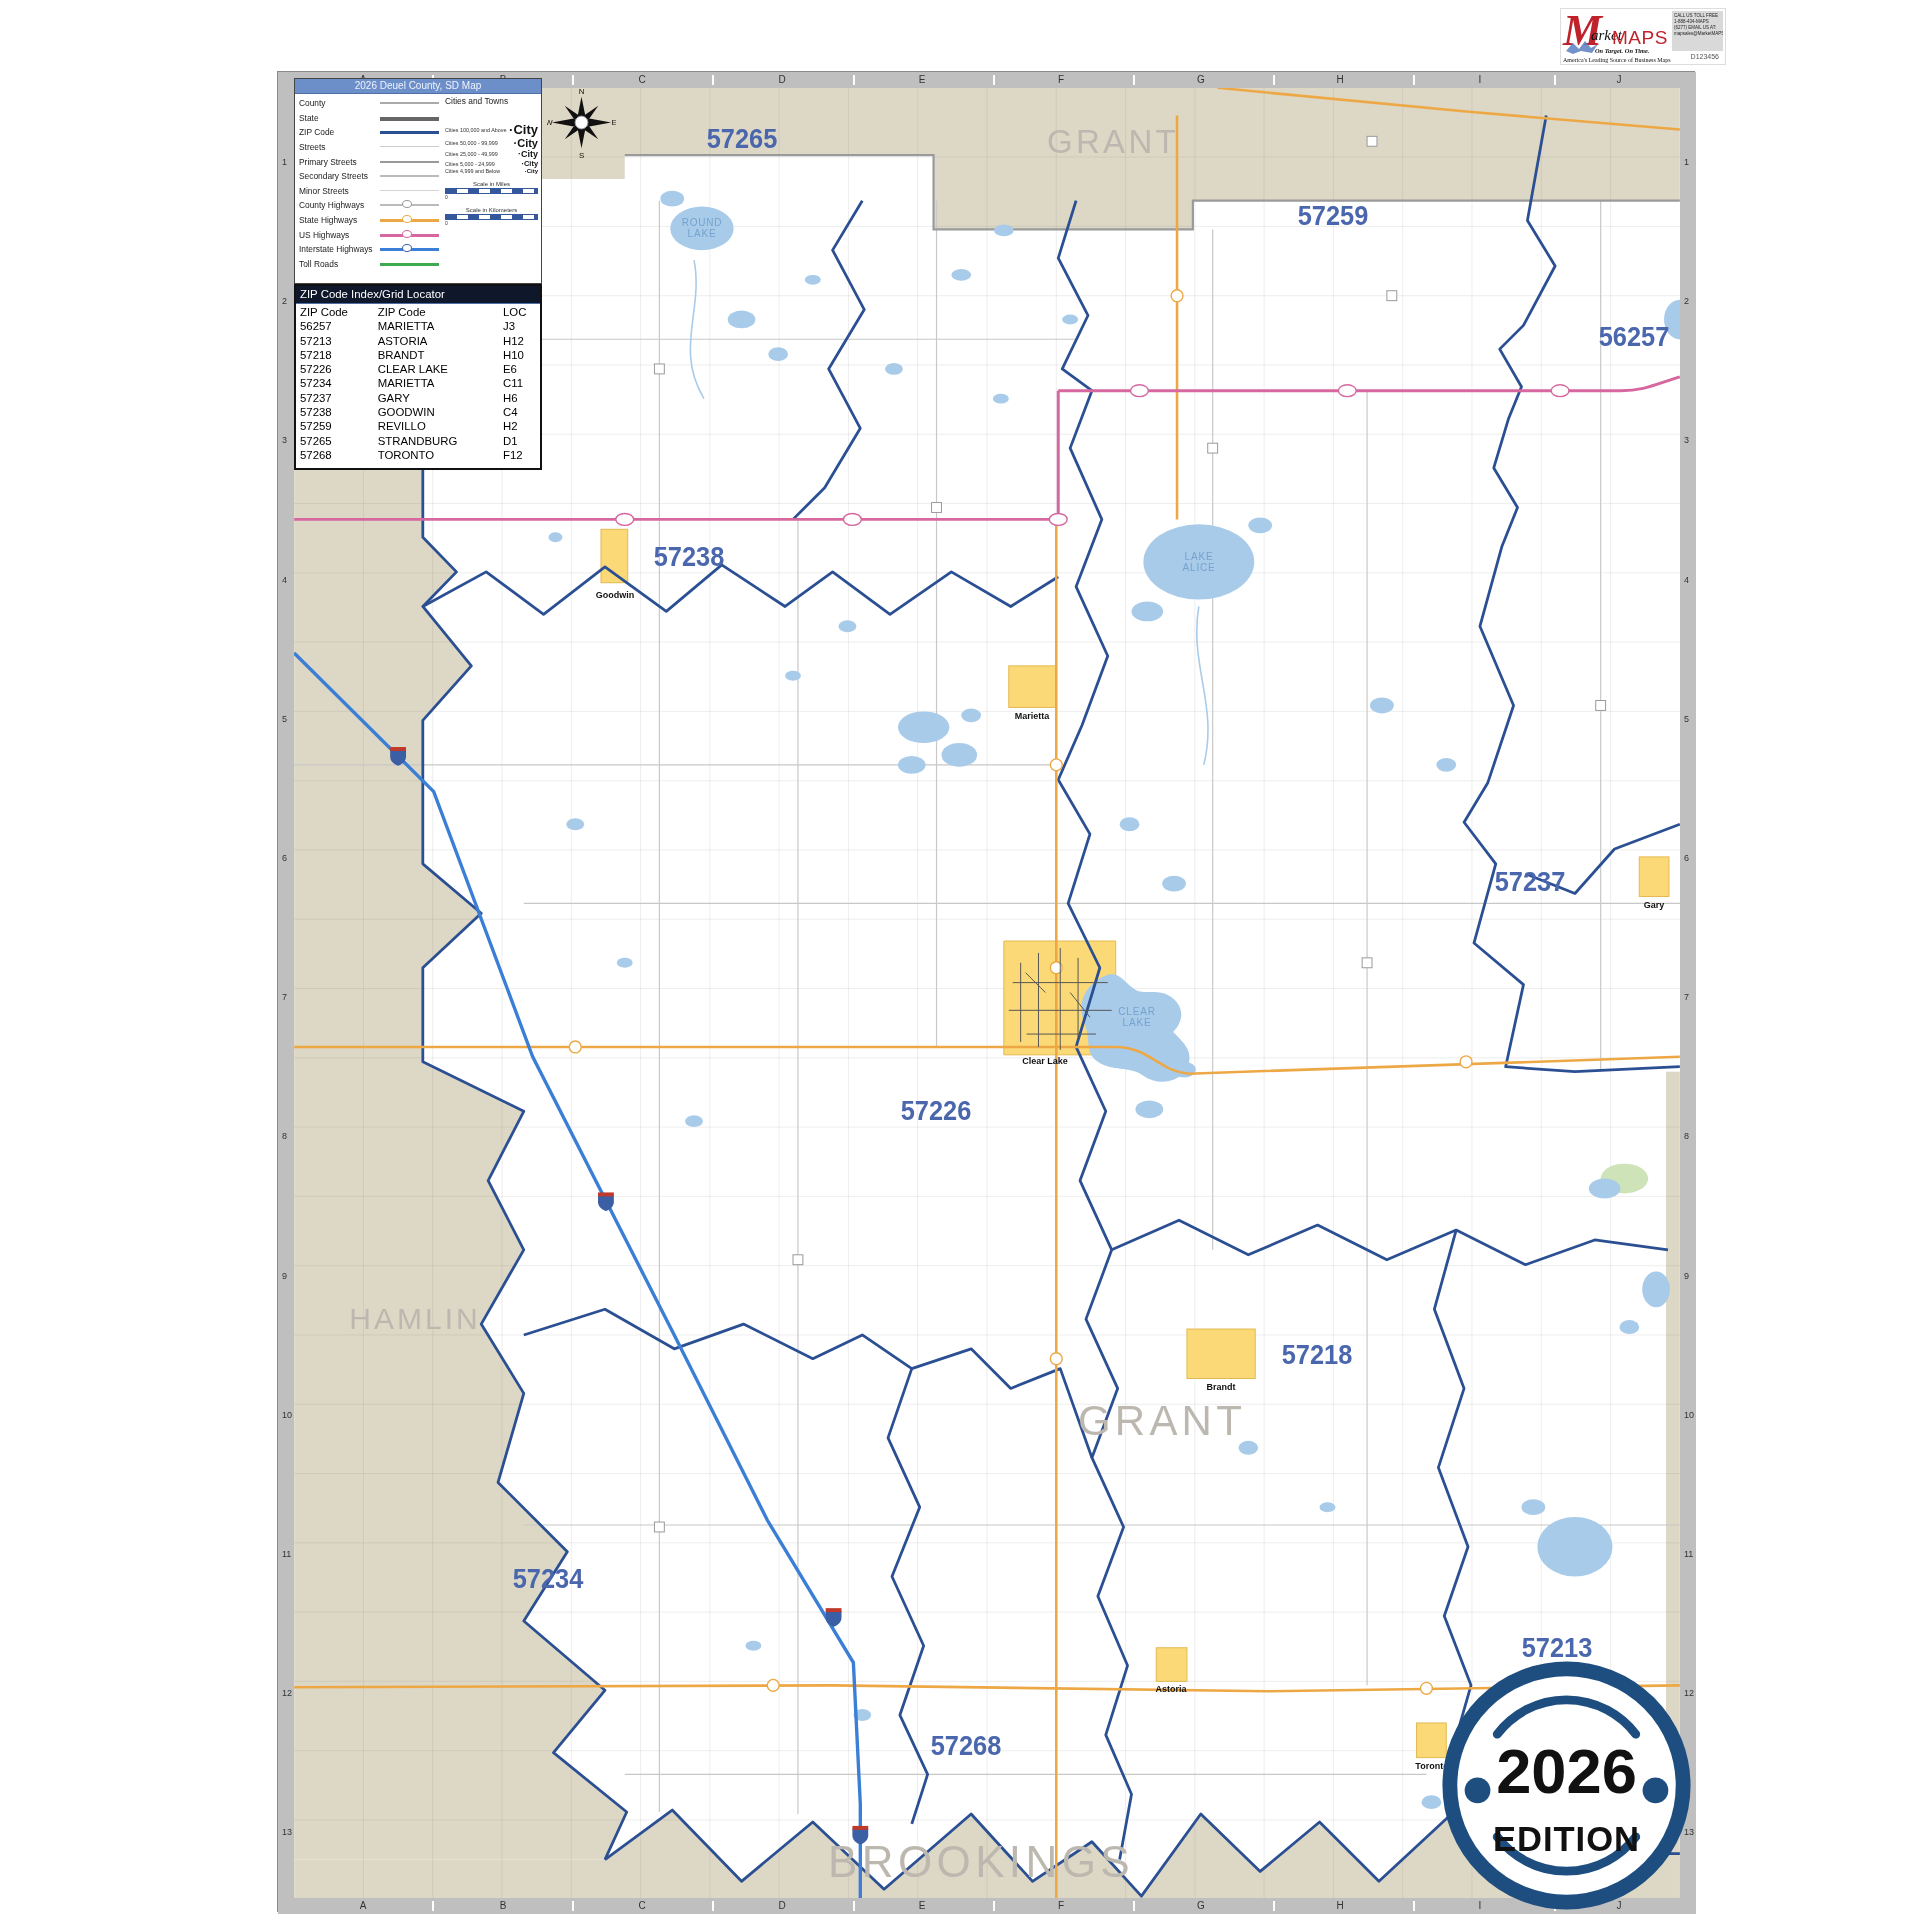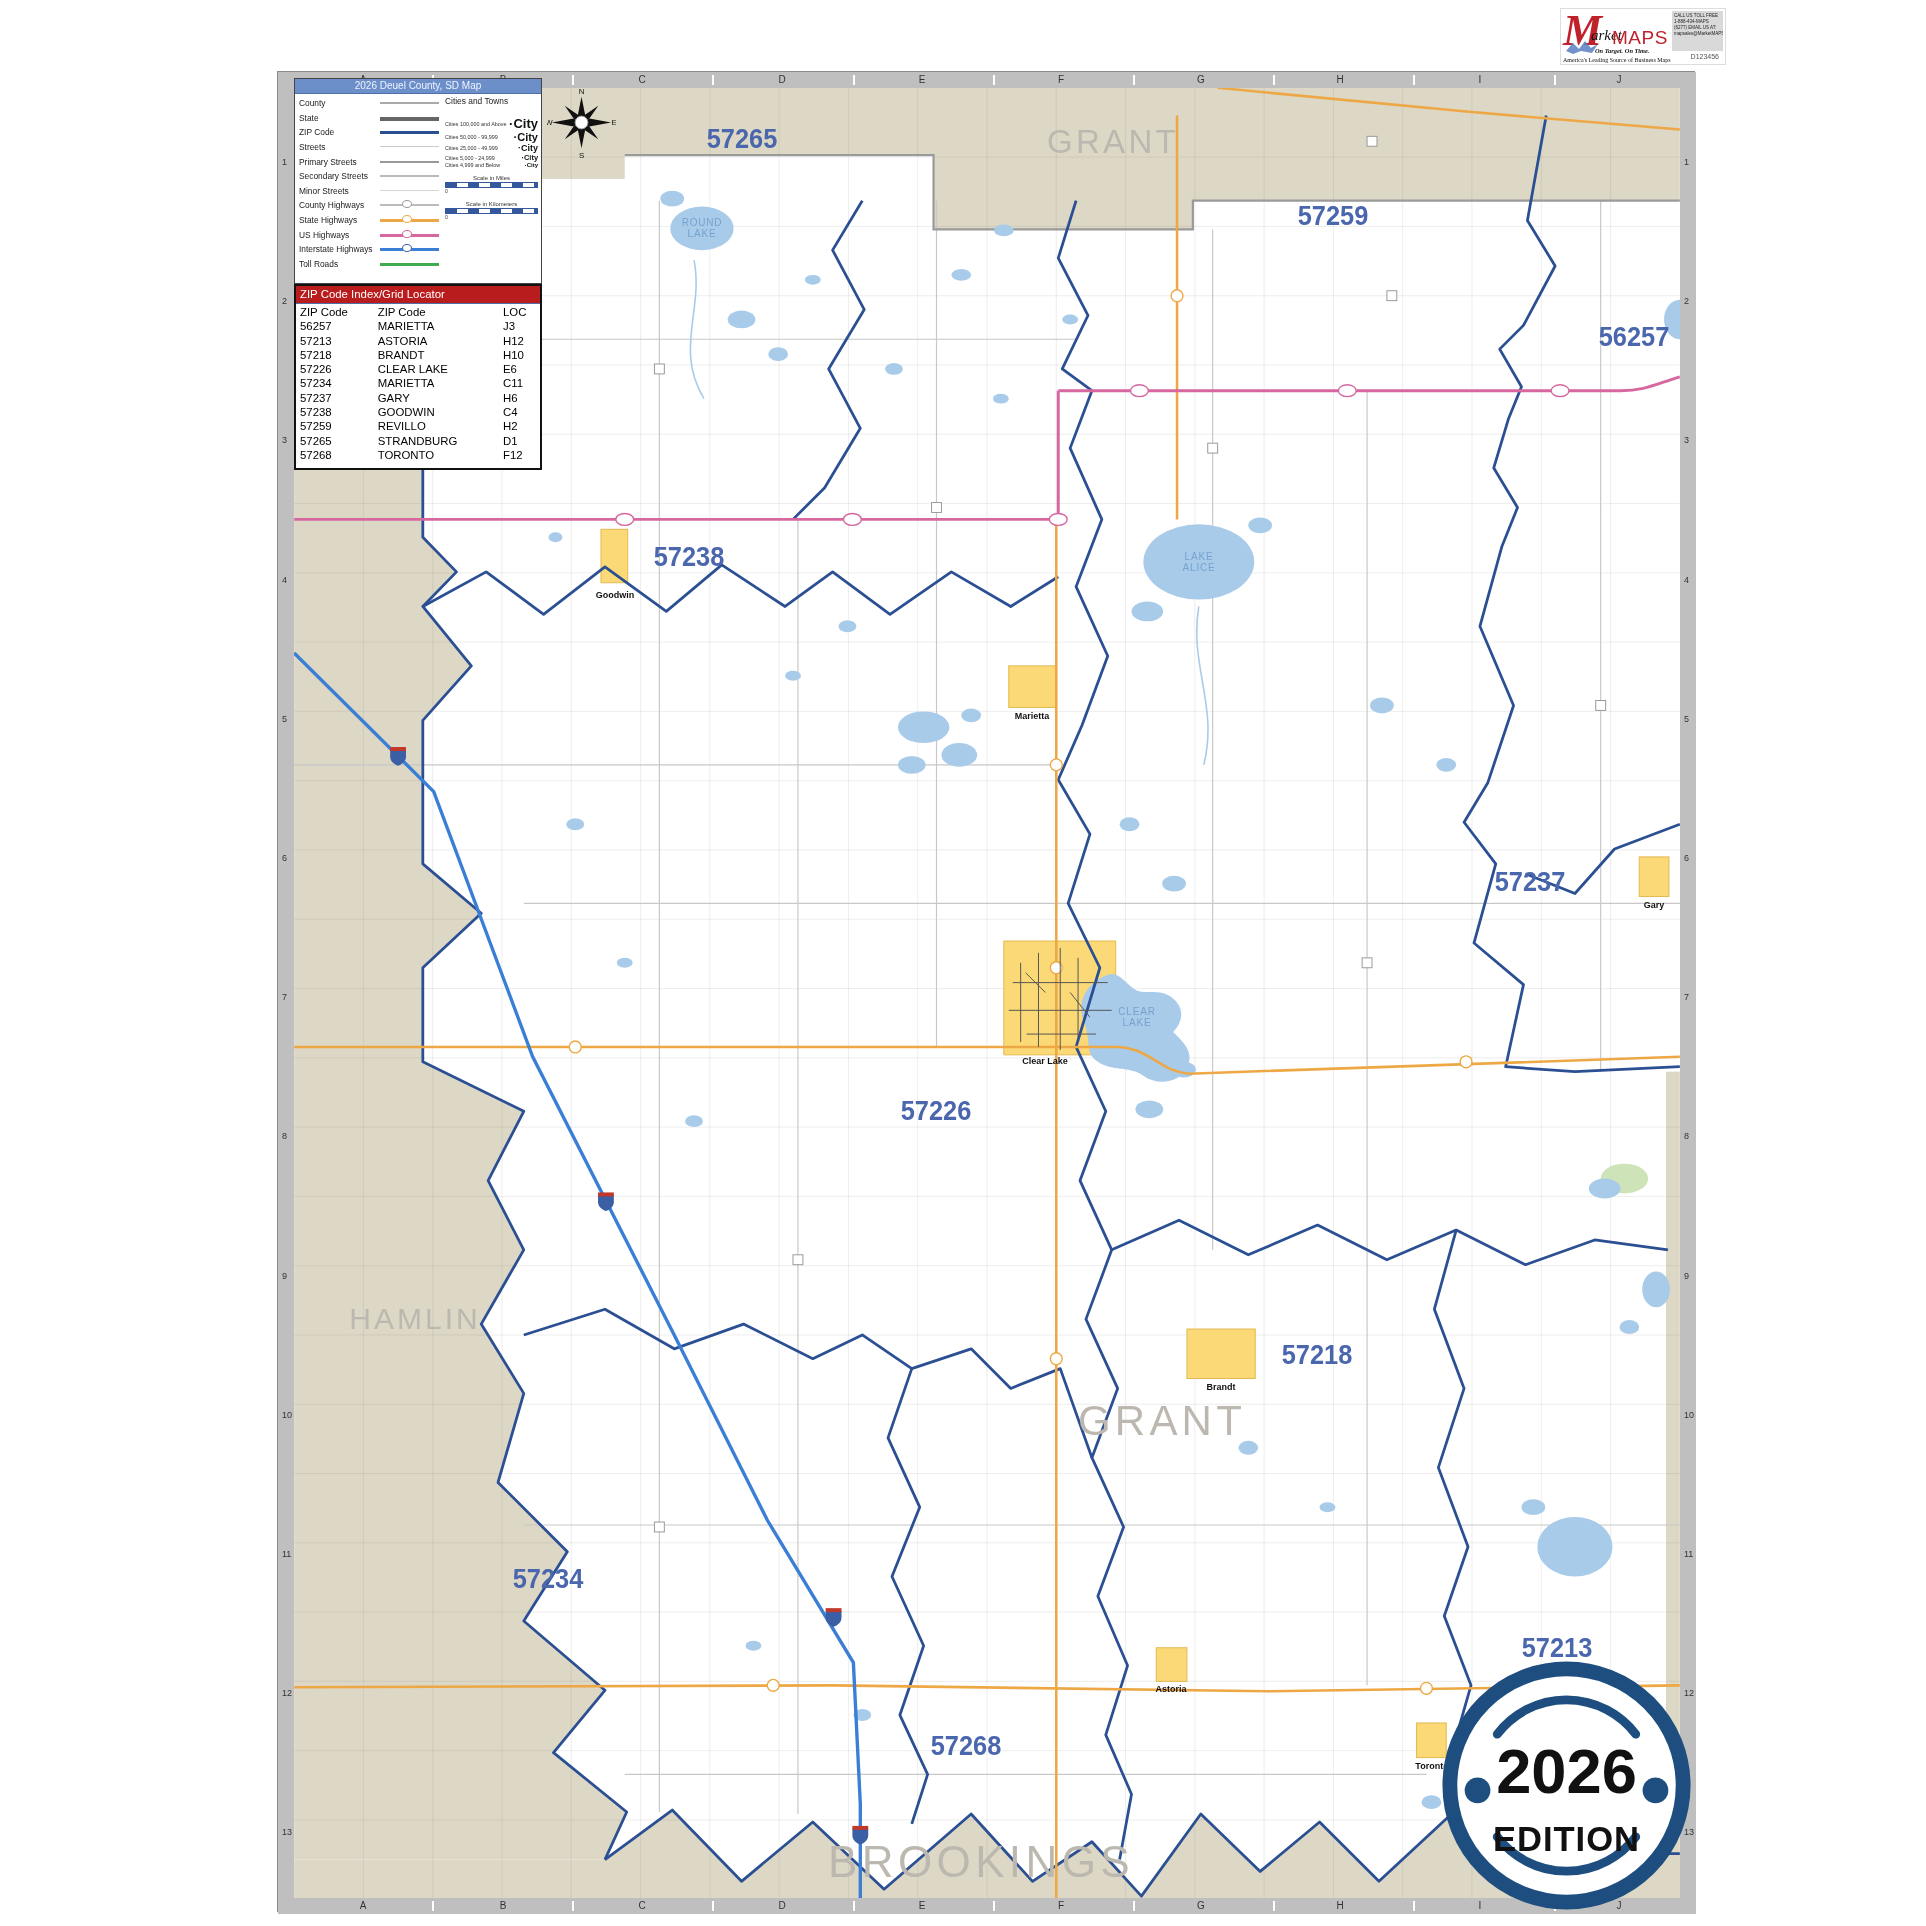--- a/index.html
+++ b/index.html
@@ -56,33 +56,33 @@
     line-height:14px;border-bottom:1px solid #4f6fa8;}
   #legend-cols{position:relative;height:188px;}
   #legend-left{position:absolute;left:4px;top:2px;width:145px;}
   .lg-row{display:flex;align-items:center;height:14.6px;}
   .lg-label{font-size:8.4px;color:#222;width:81px;white-space:nowrap;}
   .lg-sample{position:relative;width:59px;height:10px;}
   .lg-line{position:absolute;left:0;right:0;top:4px;}
   .mk{position:absolute;top:0px;left:22px;width:10px;height:8px;background:#fff;border-radius:50%;
     box-sizing:border-box;z-index:2;}
   #legend-right{position:absolute;left:150px;top:2px;width:93px;}
-  #cities-header{font-size:8.4px;color:#222;margin-bottom:10px;}
+  #cities-header{font-size:8.4px;color:#222;margin-bottom:16px;}
   .cc-row{display:flex;align-items:center;justify-content:space-between;}
   .cc-label{font-size:5.4px;color:#333;}
   .cc-sample{color:#111;font-weight:bold;white-space:nowrap;}
   .scale-block{margin-top:7px;}
   .scale-label{font-size:6px;color:#333;text-align:center;}
   .scale-bar{height:4px;background:repeating-linear-gradient(90deg,#35589c 0 11px,#fff 11px 22px);
     border:1px solid #35589c;margin-top:1px;}
   .scale-zero{font-size:5px;color:#333;}
   
   #zipindex{position:absolute;left:16px;top:212px;width:248px;height:186px;background:#fff;
     border:2px solid #111;box-sizing:border-box;z-index:8;}
-  #zipindex-title{background:#b91c1c;color:#fff;font-size:11.4px;height:17px;line-height:17px;
+  #zipindex-title{background:#0f172a;color:#fff;font-size:11.4px;height:17px;line-height:17px;
     padding-left:4px;border-bottom:1px solid #4f6fa8;}
   #zipindex-table{width:100%;border-collapse:collapse;margin-top:1px;}
   #zipindex-table td,#zipindex-table th{font-size:11.4px;font-weight:normal;color:#000;
     text-align:left;padding:0 0 0 4px;line-height:14.3px;white-space:nowrap;}
   
   #compass{position:absolute;left:269px;top:12px;z-index:4;}
   
   #badge{position:absolute;left:1438px;top:1657px;z-index:9;}
   .badge-year{font-weight:900;font-size:64px;fill:#111;font-family:"Liberation Sans",sans-serif;}
   .badge-edition{font-weight:900;font-size:35px;fill:#111;font-family:"Liberation Sans",sans-serif;

